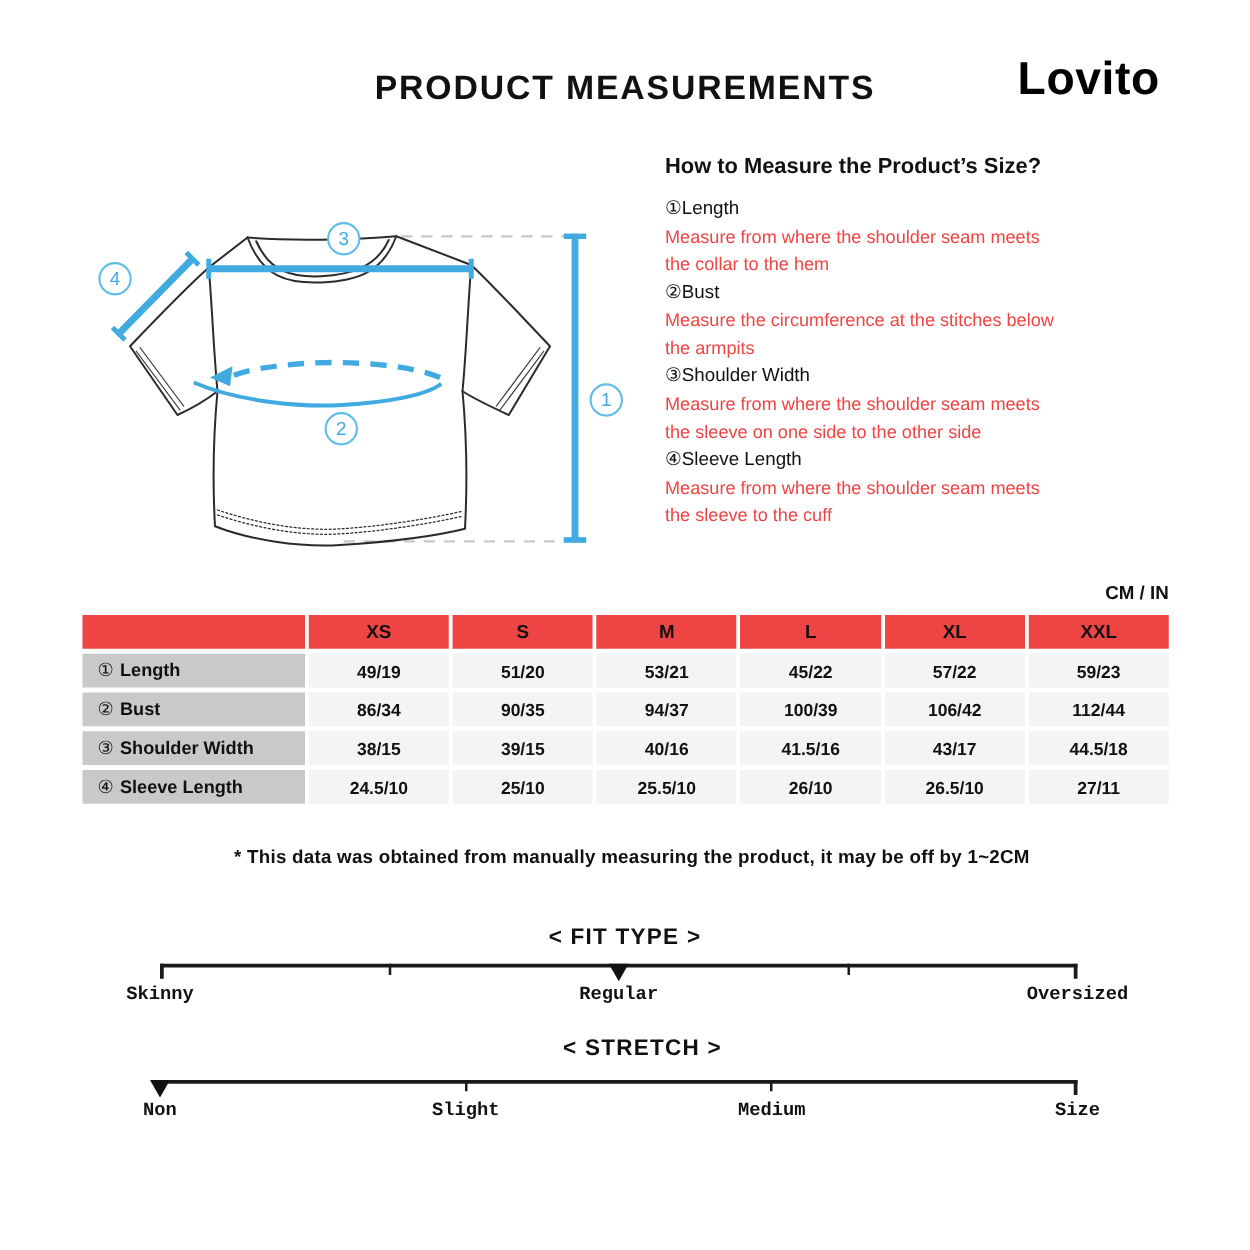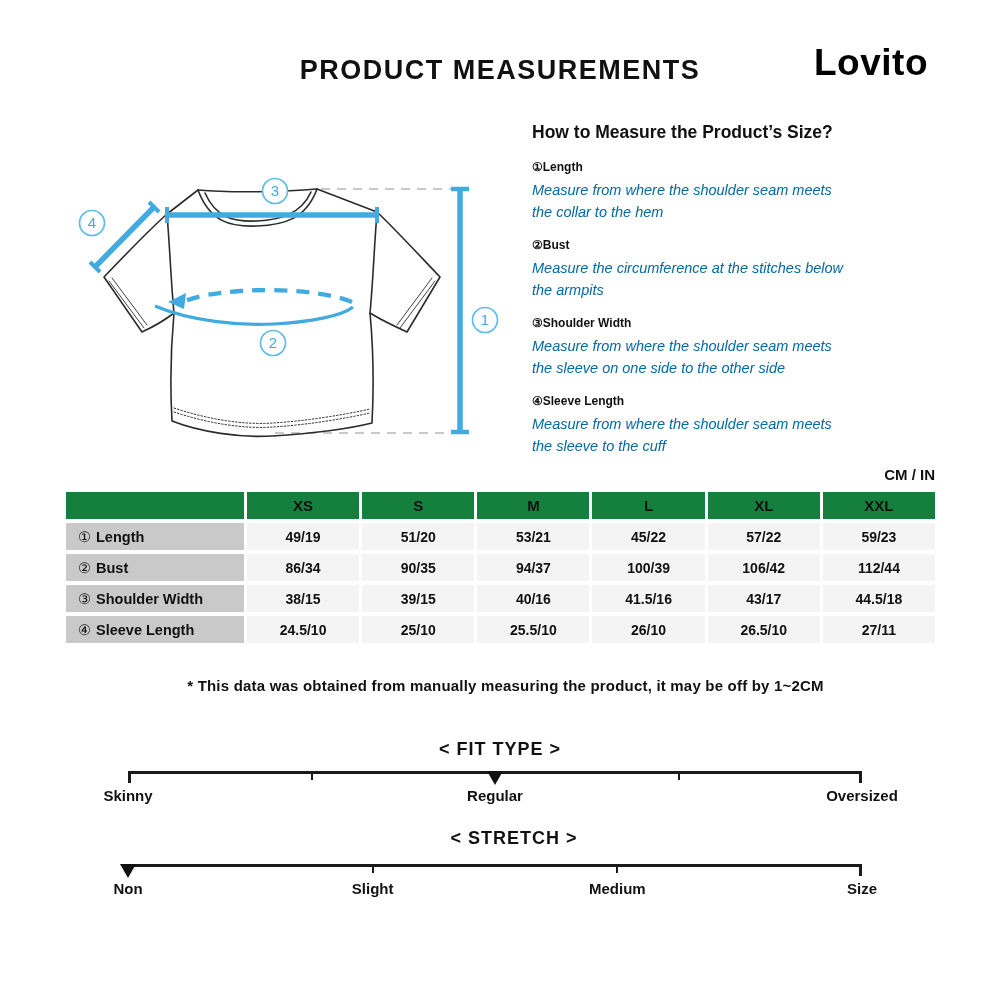--- a/index.html
+++ b/index.html
@@ -23,36 +23,35 @@
   .shirt path.thin { stroke-width:0.9; }
   .shirt path.dotted { stroke-width:1; stroke-dasharray:1.6 1.9; }
   .dash-gray { stroke:#c9c9c9; stroke-width:1.8; fill:none; stroke-dasharray:9 7; }
   .blue path { stroke:#41ABE1; fill:none; stroke-linecap:butt; }
   .blue polygon { fill:#41ABE1; }
   .marker circle { stroke:#5FBDE8; stroke-width:1.7; fill:#ffffff; }
   .marker text { fill:#41ABE1; font-size:15px; font-weight:400; text-anchor:middle; }
   
   .howto { position:absolute; left:532px; top:121px; width:392px; }
   .howto h2 { font-size:17.5px; font-weight:700; color:#111; line-height:22px; }
-  .howto .item { margin-top:12px; }
-  .howto .item-title { font-size:12px; font-weight:700; color:#111; line-height:20px; }
+  .howto .item { margin-top:1px; }
+  .howto .item-title { font-size:15px; font-weight:400; color:#111; line-height:20px; }
   .howto .item-desc {
-    font-size:14.5px; color:#0369a1; line-height:22px; margin-top:2px;
+    font-size:14.5px; color:#ef4444; line-height:22px; margin-top:2px;
     white-space:pre-line;
-    font-style:italic;
   }
   
   .unit-label { position:absolute; top:466px; right:65px; font-size:15px; font-weight:700; }
   .size-table {
     position:absolute; left:66px; top:492px; width:869px;
     display:grid; grid-template-columns:178px repeat(6,1fr);
     column-gap:3px; row-gap:4px;
   }
   .size-table > div { height:27px; display:flex; align-items:center; justify-content:center; }
-  .size-table .th { background:#15803d; font-size:15px; font-weight:700; }
+  .size-table .th { background:#ef4444; font-size:15px; font-weight:700; }
   .size-table .rl { background:#C9C9C9; font-size:14.5px; font-weight:700; justify-content:flex-start; padding-left:12px; }
   .size-table .rl .num { margin-right:5px; font-weight:400; }
   .size-table .td { background:#F4F4F4; font-size:14px; font-weight:700; }
   
   .disclaimer {
     position:absolute; top:677px; left:0; width:1000px; text-align:center;
     font-size:15px; font-weight:700; letter-spacing:0.2px; color:#111;padding-left:11px;
   }
   
   .scale-title {
@@ -64,21 +63,21 @@
   .tick.long { height:12px; }
   .tick.short { height:9px; width:2px; }
   .tri {
     position:absolute; top:0; width:0; height:0;
     border-left:8px solid transparent; border-right:8px solid transparent;
     border-top:14px solid #111;
   }
   .scale-labels { position:absolute; left:128px; width:734px; height:20px; }
   .scale-labels span {
     position:absolute; transform:translateX(-50%); white-space:nowrap;
-    font-size:15px; font-weight:700; color:#111;
+    font-size:15px; font-weight:700; color:#111;font-family:Liberation Mono, monospace;
   }
 </style>
 </head>
 <body>
 
 <div class="page">
 
   <div class="title">PRODUCT MEASUREMENTS</div>
   <div class="brand">Lovito</div>
 

